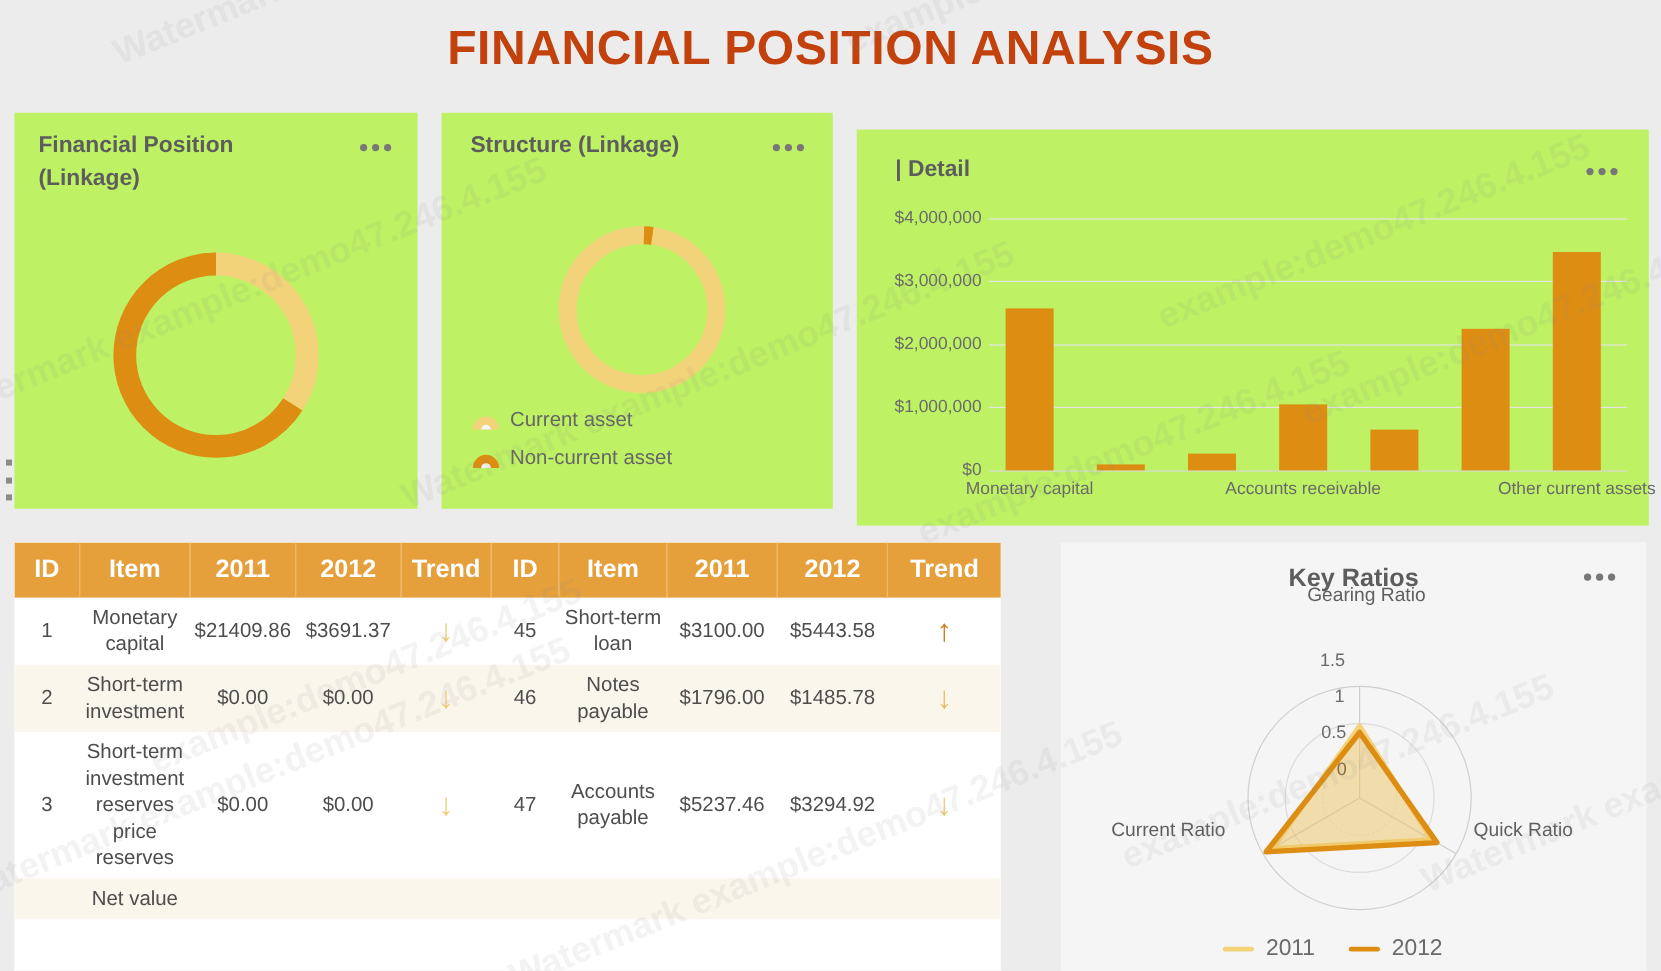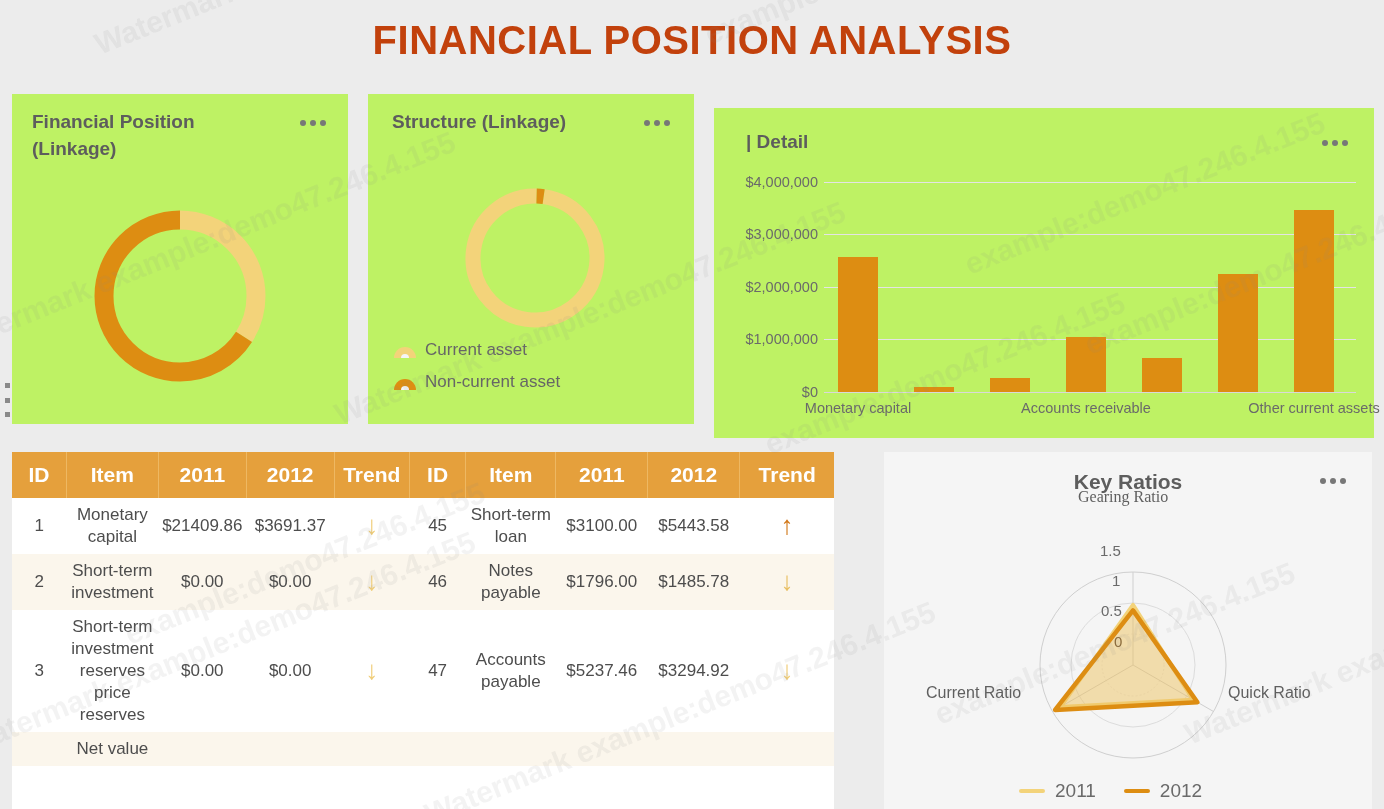--- a/index.html
+++ b/index.html
@@ -309,21 +309,21 @@
 
     <line x1="249" y1="183" x2="249" y2="90" stroke="#cfcfcf" stroke-width="1"></line>
     <line x1="249" y1="183" x2="329.5" y2="229.5" stroke="#cfcfcf" stroke-width="1"></line>
     <line x1="249" y1="183" x2="168.5" y2="229.5" stroke="#cfcfcf" stroke-width="1"></line>
 
     <polygon points="249,122.9 309.1,217.7 176.5,224.9" fill="#f3d37a" fill-opacity="0.42" stroke="#f3d37a" stroke-width="4" stroke-linejoin="round"></polygon>
 
     <polygon points="249,128.4 313.4,220.2 171.1,227.9" fill="#dd8d12" fill-opacity="0.12" stroke="#dd8d12" stroke-width="4.5" stroke-linejoin="round"></polygon>
   </svg>
 
-  <div class="radar-axis-label" style="left:194px;top:36px;width:110px;text-align:left;font-family:Liberation Serif, serif;">Gearing Ratio</div>
+  <div class="radar-axis-label" style="left:194px;top:36px;width:110px;text-align:right;">Gearing Ratio</div>
   <div class="radar-axis-label" style="left:344px;top:232px;">Quick Ratio</div>
   <div class="radar-axis-label" style="left:42px;top:232px;">Current Ratio</div>
 
   <div class="radar-tick" style="left:216px;top:90px;">1.5</div>
   <div class="radar-tick" style="left:228px;top:120px;">1</div>
   <div class="radar-tick" style="left:217px;top:150px;">0.5</div>
   <div class="radar-tick" style="left:230px;top:181px;color:#8a6a3a;">0</div>
 
   <div class="radar-legend" style="left:135px;top:328px;">
     <span class="rl-line" style="background:#f3d37a;"></span>

